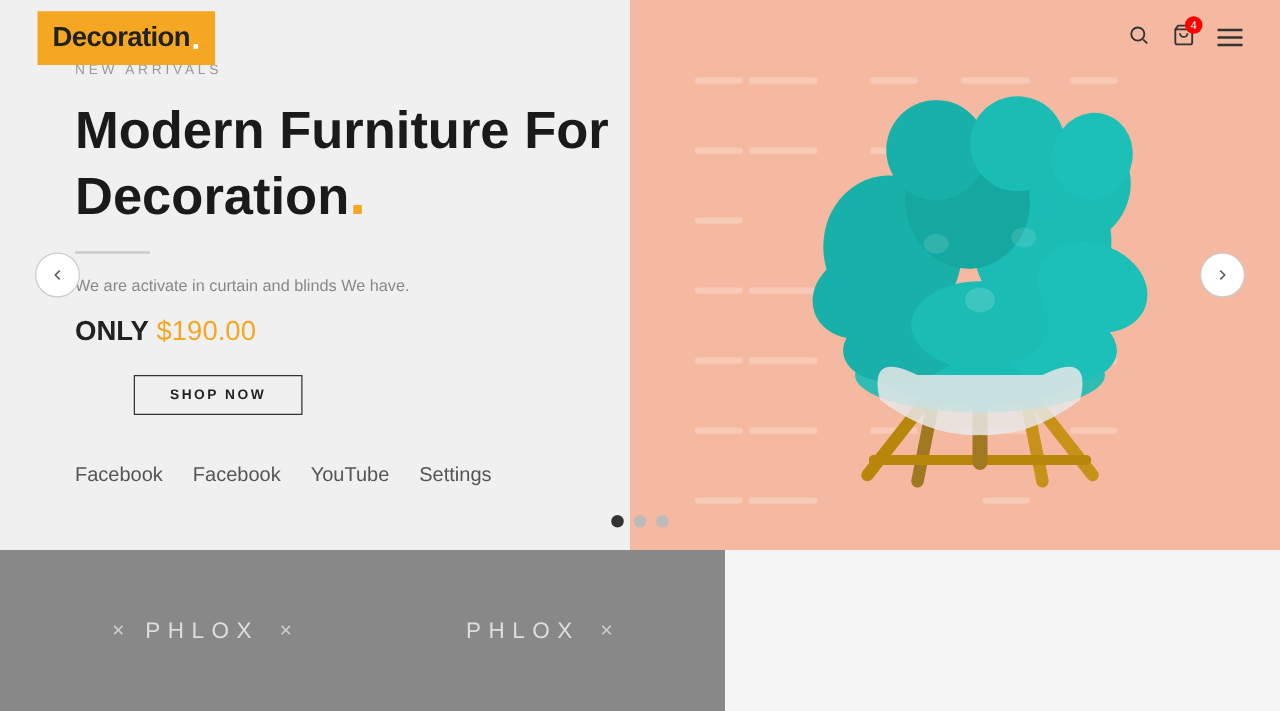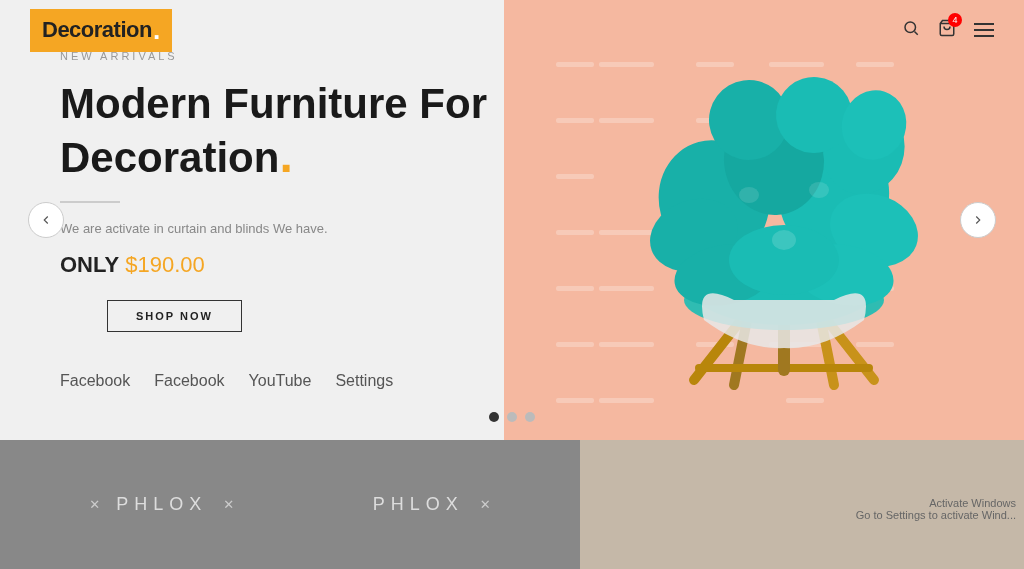--- a/index.html
+++ b/index.html
@@ -450,19 +450,13 @@
     <div class="bottom-phlox">
       <span class="phlox-close">✕</span>
       <span class="phlox-logo">PHLOX</span>
       <span class="phlox-close">✕</span>
     </div>
     <div class="bottom-phlox">
       <span class="phlox-logo">PHLOX</span>
       <span class="phlox-close">✕</span>
     </div>
   </div>
-  <div class="bottom-right">
-    <div class="activate-windows">
-      <div>Activate Windows</div>
-      <div>Go to Settings to activate Wind...</div>
-    </div>
-  </div>
 </div>
 
 </body></html>

